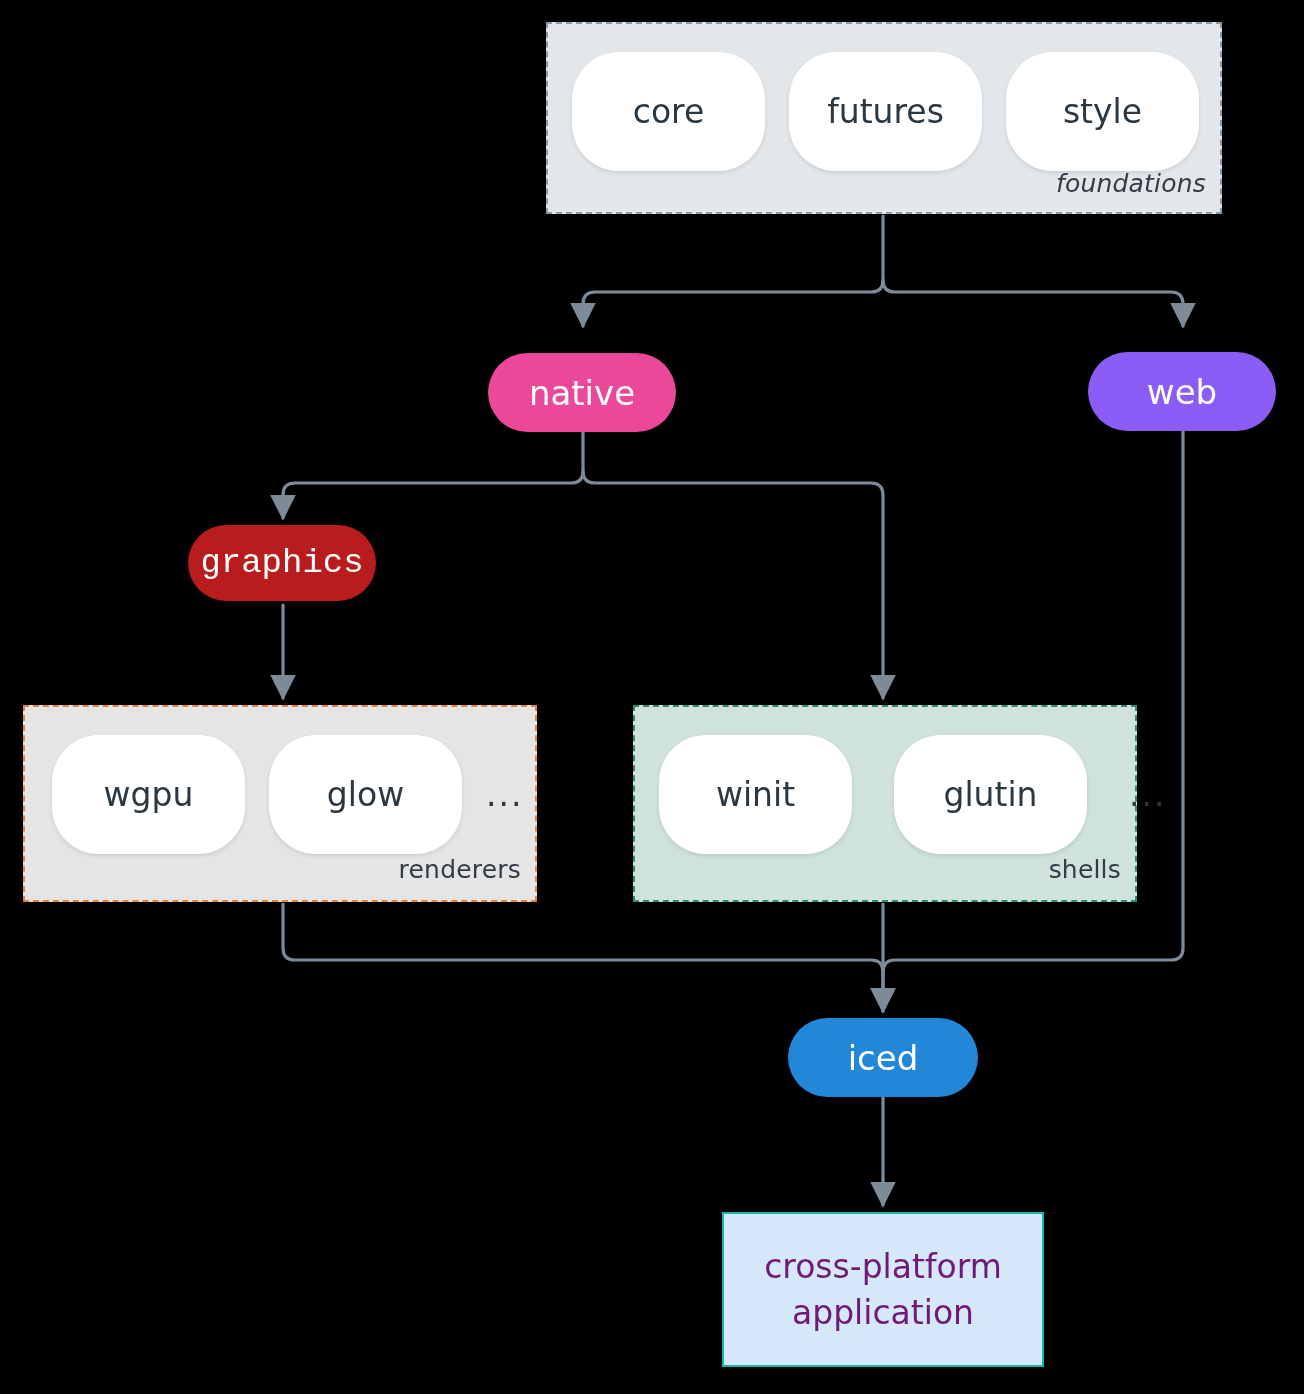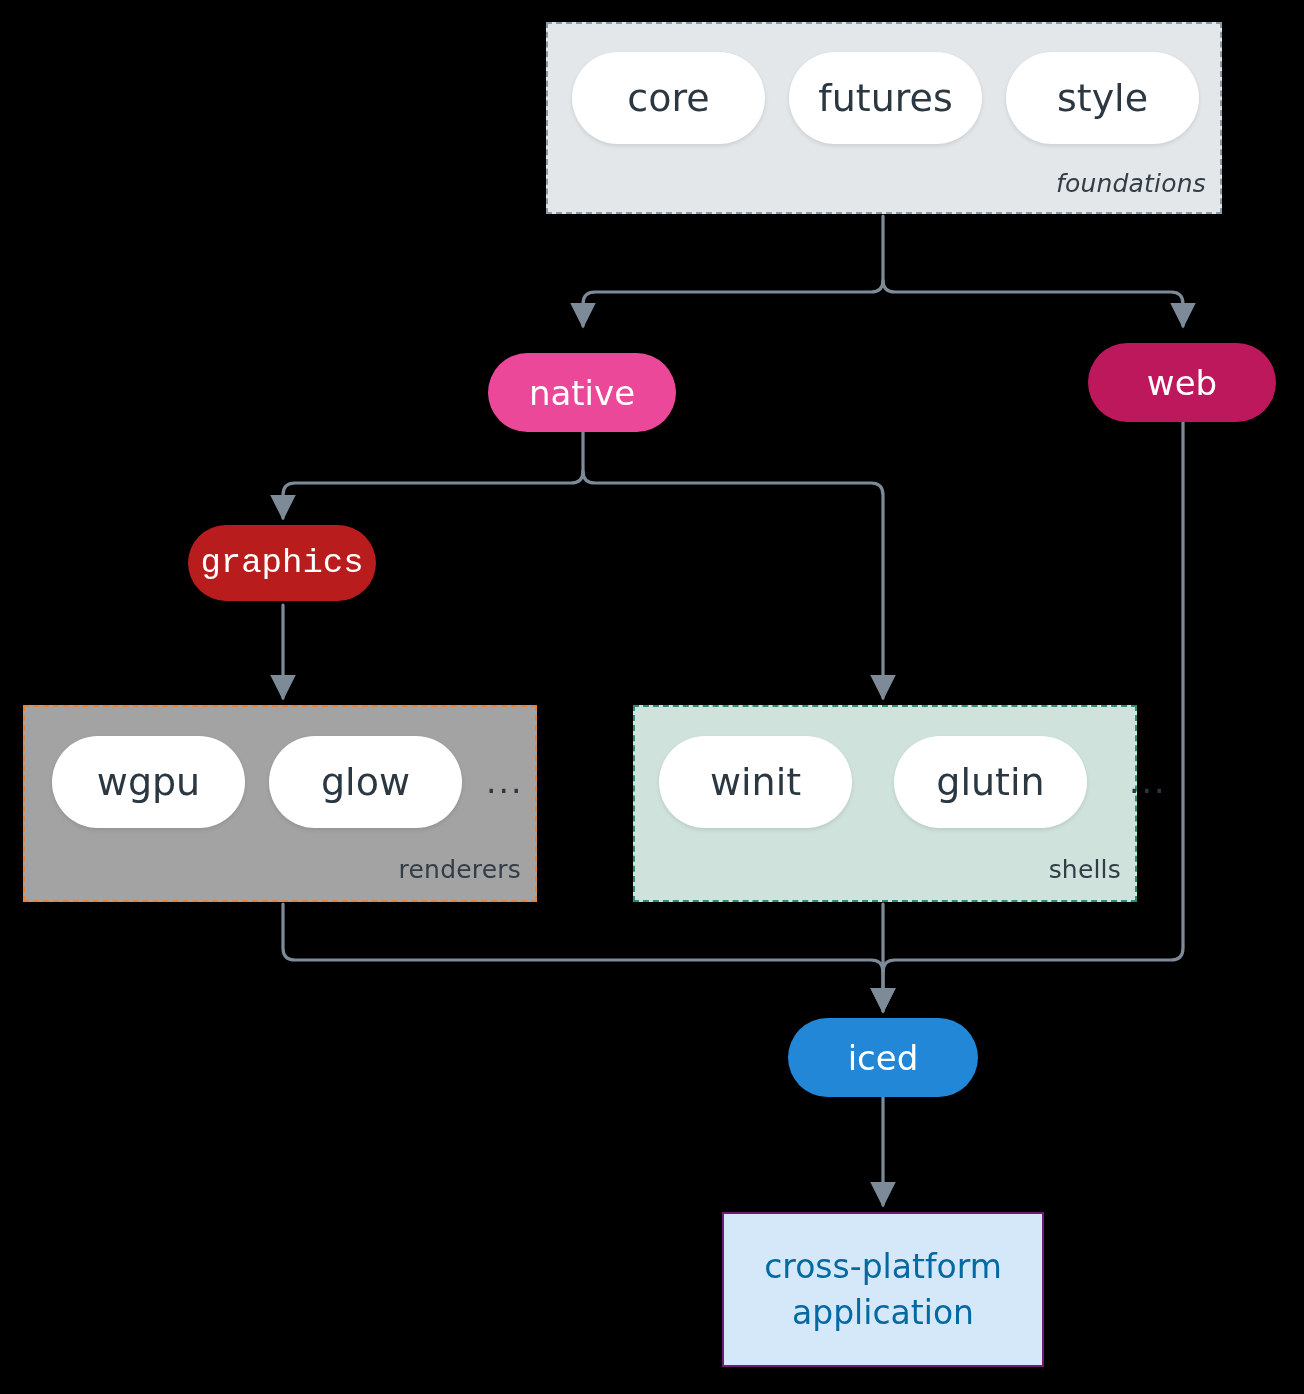--- a/index.html
+++ b/index.html
@@ -47,44 +47,44 @@
   }
   #cluster-foundations {
     left: 546px; top: 22px; width: 676px; height: 192px;
     background: #e3e7ea;
     border-color: #8b9ba9;
   }
   #cluster-foundations .cluster-body { top: 28px; padding-left: 24px; }
   #cluster-foundations .cluster-label { bottom: 14px; font-style: italic; }
   #cluster-renderers {
     left: 23px; top: 705px; width: 514px; height: 197px;
-    background: #a3a3a3;
+    background: #e5e5e5;
     border-color: #e8833a;
   }
   #cluster-renderers .cluster-body { top: 28px; padding-left: 27px; }
   #cluster-renderers .cluster-label { bottom: 16px; }
   #cluster-shells {
     left: 633px; top: 705px; width: 504px; height: 197px;
     background: #cfe2dc;
     border-color: #2e8b78;
   }
   #cluster-shells .cluster-body { top: 28px; padding-left: 24px; gap: 18px; }
   #cluster-shells .cluster-label { bottom: 16px; text-align: right; }
 
   
   .leaf-pill {
     width: 193px;
-    height: 92px;
+    height: 119px;
     border-radius: 47px;
     background: #ffffff;
     box-shadow: 0 2px 4px rgba(0,0,0,0.10);
     display: flex;
     align-items: center;
     justify-content: center;
-    font-size: 38px;
+    font-size: 33px;
     color: #2b3842;
     margin-right: 24px;
     flex: 0 0 auto;
   }
   .ellipsis {
     font-size: 33px;
     color: #2b3842;
     line-height: 93px;
     letter-spacing: 2px;
     flex: 0 0 auto;
@@ -96,37 +96,37 @@
     border-radius: 44px;
     display: flex;
     align-items: center;
     justify-content: center;
     font-size: 34px;
     color: #ffffff;
     box-sizing: border-box;
     white-space: nowrap;
   }
   #node-native { left: 488px; top: 333px; width: 188px; height: 79px; background: #ec4899; margin-top: 20px; }
-  #node-web    { left: 1088px; top: 343px; width: 188px; height: 79px; background: #be185d; }
+  #node-web    { left: 1088px; top: 352px; width: 188px; height: 79px; background: #8b5cf6; }
   #node-graphics { left: 188px; top: 525px; width: 188px; height: 76px; background: #b91c1c; font-family: Liberation Mono, monospace; }
   #node-iced   { left: 788px; top: 1018px; width: 190px; height: 79px; background: #2287d6; }
 
   
   #node-application {
     position: absolute;
     left: 722px; top: 1212px; width: 322px; height: 155px;
     background: #d5e8fa;
-    border: 2px solid #701a75;
+    border: 2px solid #14b8a6;
     box-sizing: border-box;
     display: flex;
     flex-direction: column;
     align-items: center;
     justify-content: center;
     font-size: 33px;
-    color: #0369a1;
+    color: #701a75;
     line-height: 1.38;
     text-align: center;
   }
 </style>
 </head>
 <body>
 
 <div id="canvas">
 
   <svg id="edges" viewBox="0 0 1304 1394" width="1304" height="1394">

